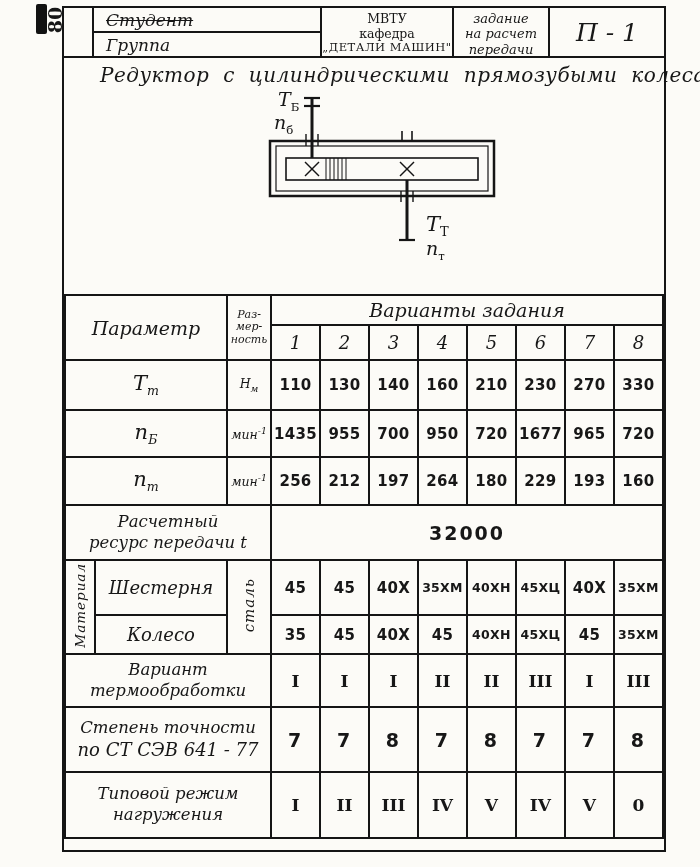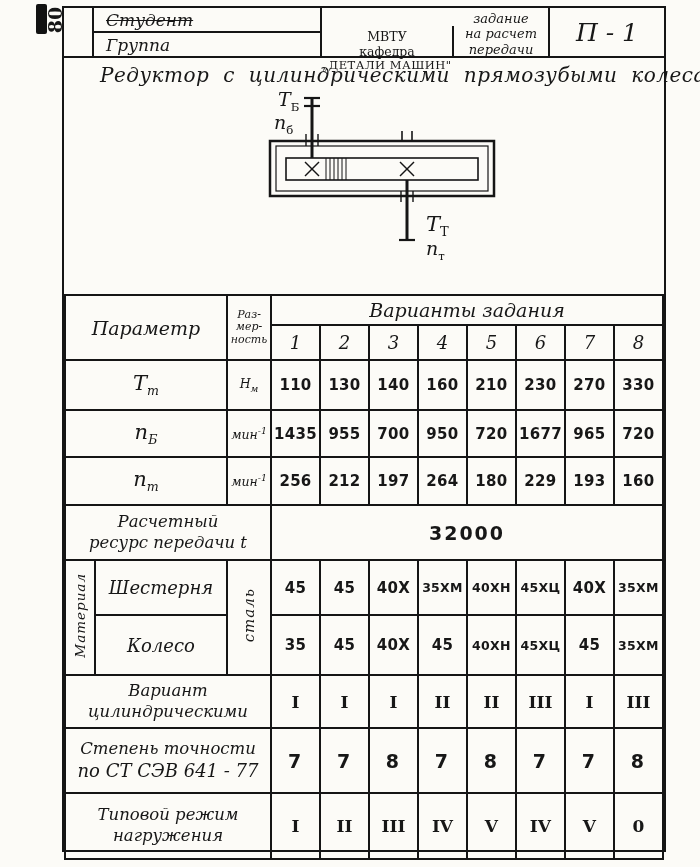--- a/index.html
+++ b/index.html
@@ -19,21 +19,21 @@
   .frame { position:absolute; left:62px; top:6px; width:604px; height:846px; border:2px solid #151515; }
 
   
   .header { display:flex; height:50px; border-bottom:2px solid #151515; }
   .h-cell { border-right:2px solid #151515; }
   .h-narrow { width:30px; }
   .h-sg { width:228px; display:flex; flex-direction:column; }
   .h-row { flex:1; display:flex; align-items:center; padding-left:12px; font-style:italic; font-size:17px; }
   .h-row.first { border-bottom:2px solid #151515; }
   .strike { text-decoration:line-through; }
-  .h-org { width:132px; text-align:center; font-size:12.5px; line-height:1.2; padding-top:3px;margin-top:18px; }
+  .h-org { width:132px; text-align:center; font-size:12.5px; line-height:1.2; padding-top:3px; }
   .h-org .caps { font-size:11.5px; letter-spacing:0.5px; }
   .h-task { width:96px; text-align:center; font-style:italic; font-size:13px; line-height:1.18; padding-top:3px; }
   .h-code { flex:1; border-right:none; display:flex; align-items:center; justify-content:center; font-size:25px; font-style:italic; }
 
   .title {
     position:absolute; left:36px; top:55px; width:560px;
     font-style:italic; font-size:20px; letter-spacing:0.5px; word-spacing:7px; white-space:nowrap;
   }
 
   .schem { position:absolute; left:150px; top:80px; }
@@ -262,38 +262,38 @@
         <td class="val">45</td>
         <td class="val">45</td>
         <td class="val">40Х</td>
         <td class="val val-sm">35ХМ</td>
         <td class="val val-sm">40ХН</td>
         <td class="val val-sm">45ХЦ</td>
         <td class="val">40Х</td>
         <td class="val val-sm">35ХМ</td>
       </tr>
 
-      <tr style="height:60px">
+      <tr style="height:39px">
         <td class="sub-label">
           <span>Колесо</span>
         </td>
         <td class="val">35</td>
         <td class="val">45</td>
         <td class="val">40Х</td>
         <td class="val">45</td>
         <td class="val val-sm">40ХН</td>
         <td class="val val-sm">45ХЦ</td>
         <td class="val">45</td>
         <td class="val val-sm">35ХМ</td>
       </tr>
 
       <tr style="height:53px">
         <td colspan="3" class="label-center">
           <div>Вариант</div>
-          <div>цилиндрическими</div>
+          <div>термообработки</div>
         </td>
         <td class="rom">I</td>
         <td class="rom">I</td>
         <td class="rom">I</td>
         <td class="rom">II</td>
         <td class="rom">II</td>
         <td class="rom">III</td>
         <td class="rom">I</td>
         <td class="rom">III</td>
       </tr>

